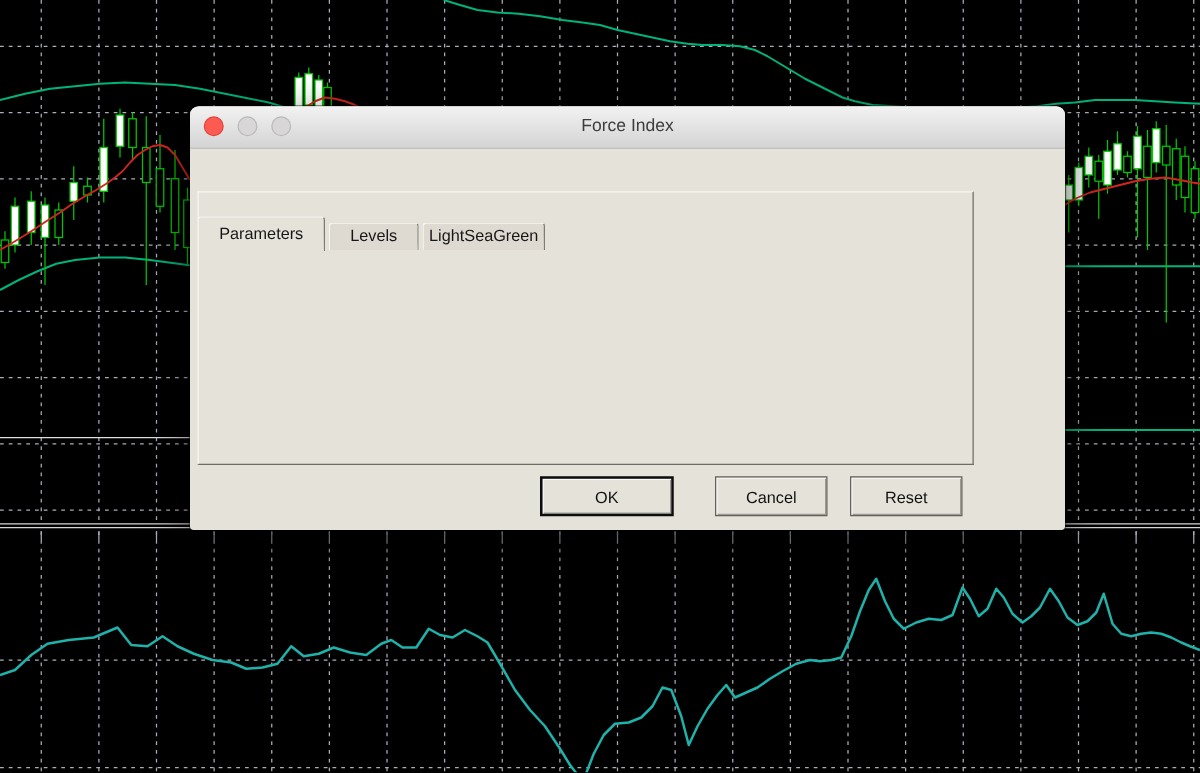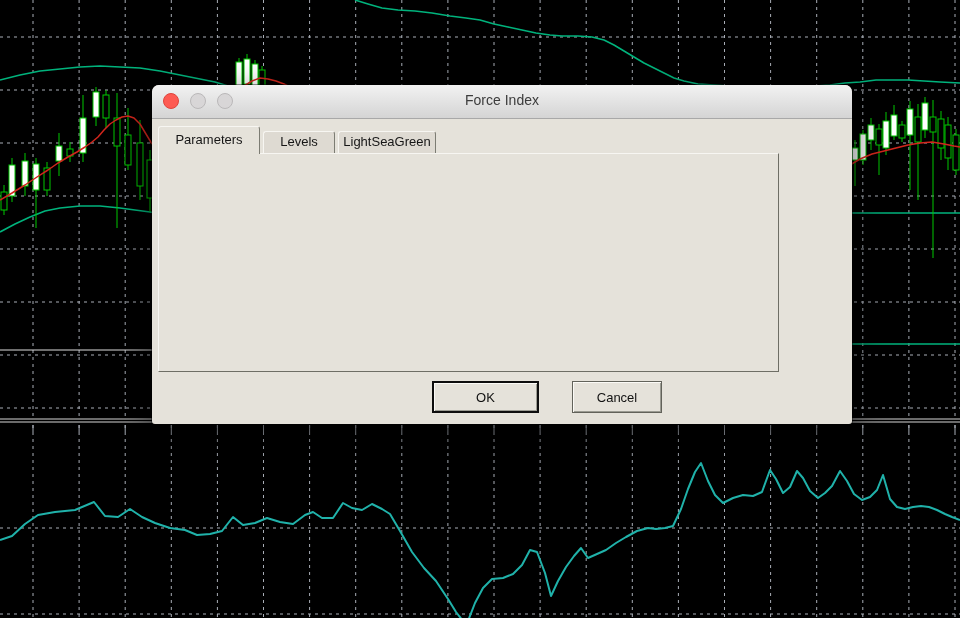--- a/index.html
+++ b/index.html
@@ -18,21 +18,21 @@
   .tl{position:absolute;top:8px;width:16px;height:16px;border-radius:50%;box-sizing:border-box;}
   .tl.red{left:11px;background:#fd5a52;border:1px solid #de443c;}
   .tl.gray{background:#d8d6d7;border:1px solid #bab8b9;}
   .title{position:absolute;left:0;right:0;top:7px;text-align:center;
          font-size:14px;color:#3c3c3c;}
 
   
   .tab{position:absolute;box-sizing:border-box;background:#dedad2;
        border:1px solid #7c7c73;border-bottom:none;border-left-color:#f7f6f2;
        border-top-color:#f7f6f2;border-radius:3px 3px 0 0;
-       text-align:center;z-index:12;}
+       text-align:center;z-index:12;margin-top:47px;}
   .tab.active{top:41px;height:28px;background:#e5e2da;line-height:26px;z-index:14;}
   .tab.inactive{top:46px;height:22px;line-height:20px;}
   .tabpage{position:absolute;left:6px;top:68px;width:621px;height:219px;
            box-sizing:border-box;background:#e5e2da;z-index:11;
            border:1px solid #80800f;
            border-color:#f7f6f2 #6e6e65 #6e6e65 #f7f6f2;}
 
   .lbl{position:absolute;height:26px;line-height:26px;text-align:right;}
   .field{position:absolute;height:24px;box-sizing:border-box;background:#fff;
          border:1px solid;border-color:#7e7e75 #f2f1ec #f2f1ec #7e7e75;
@@ -296,14 +296,15 @@
 
     <div class="checkbox" style="left:22px;top:245px"></div>
     <div class="lbl" style="left:96px;top:239px;width:125px">Fixed minimum</div>
     <input class="field disabled" style="left: 238px; top: 240px; width: 85px;" disabled="" value="-0.03672">
     <div class="checkbox" style="left:335px;top:245px"></div>
     <div class="lbl" style="left:381px;top:239px;width:125px">Fixed maximum</div>
     <input class="field disabled" style="left: 516px; top: 240px; width: 85px;" disabled="" value="0.01777">
 
     <button class="btn default" style="left:280px;top:296px;width:107px">OK</button>
     <button class="btn" style="left:420px;top:296px;width:90px">Cancel</button>
+    <button class="btn" style="left:528px;top:296px;width:90px">Reset</button>
   </div>
 </div>
 
 </body></html>

